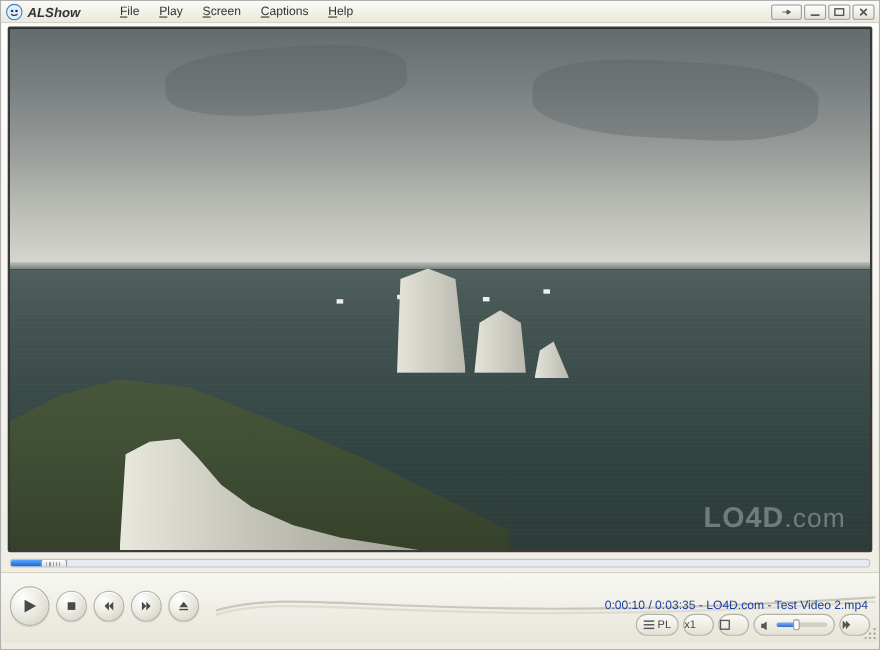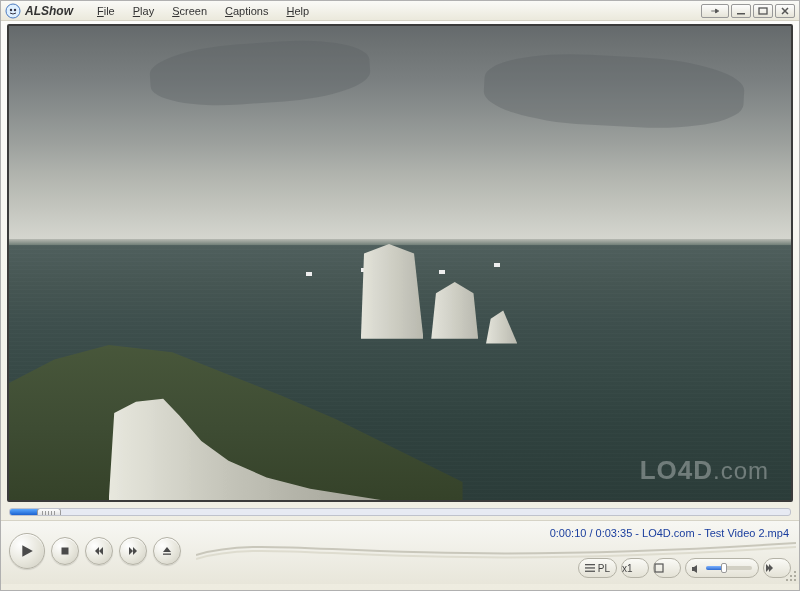--- a/index.html
+++ b/index.html
@@ -24,21 +24,21 @@
     background: linear-gradient(to bottom, #fafaf7, #ebe9dc);
     border-bottom: 1px solid #d6d3c6;
   }
   .app-icon {
     width: 16px; height: 16px; margin-right: 4px;
     display: flex; align-items: center; justify-content: center;
   }
   .app-icon svg { width: 16px; height: 16px; }
   .app-title {
     font-weight: bold; font-size: 12px;
-    margin-right: 20px;
+    margin-right: 32px;
     font-style: italic;
     color: #333;
   }
   .menubar { display: flex; gap: 10px; flex: 1; }
   .menu-item { cursor: pointer; padding: 10px 4px; }
   .menu-item .ul { text-decoration: underline; }
   .titlebar-right { display: flex; gap: 2px; margin-left: auto; }
   .win-btn {
     width: 20px; height: 14px;
     border: 1px solid #999;
@@ -183,21 +183,21 @@
     background: radial-gradient(circle at 32% 30%, #ffffff, #e7e6dc 55%, #cfcdc1);
     border: 1px solid #b4b2a6;
     box-shadow: inset 0 1px 1px rgba(255,255,255,.9), 0 1px 1px rgba(0,0,0,.12);
     display: flex; align-items: center; justify-content: center;
     cursor: pointer;
   }
   .rbtn.small { width: 28px; height: 28px; }
   .rbtn svg { width: 14px; height: 14px; fill: #4a4a4a; }
   .rbtn.small svg { width: 10px; height: 10px; }
   .status-text {
-    position: absolute; right: 10px; top: 6px;
+    position: absolute; right: 10px; top: 24px;
     font-size: 11px; color: #1a3e9e;
     text-align: center;
   }
   .right-controls {
     position: absolute; right: 8px; bottom: 6px;
     display: flex; gap: 4px; align-items: center;
   }
   .pill {
     height: 20px; padding: 0 6px;
     border: 1px solid #b4b2a6; border-radius: 10px;

